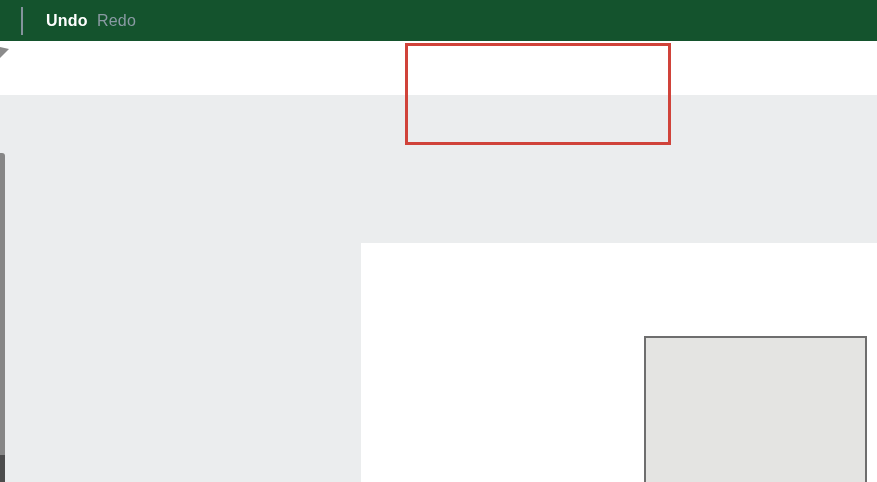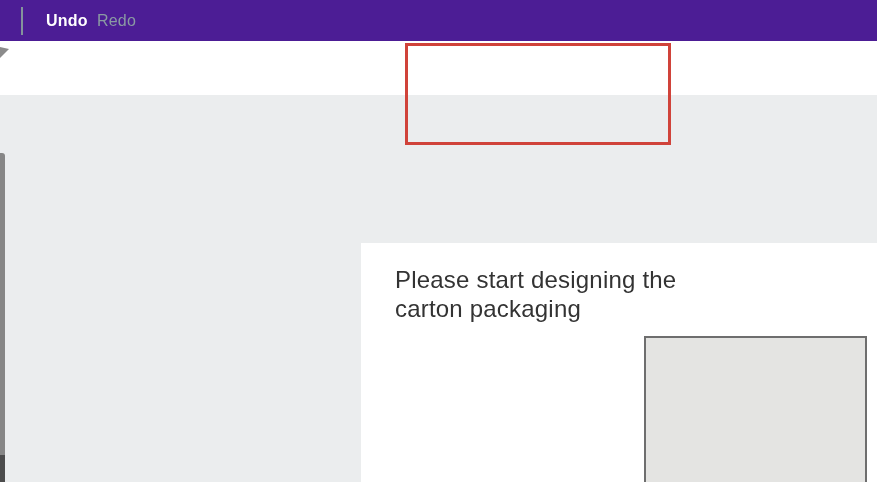--- a/index.html
+++ b/index.html
@@ -7,21 +7,21 @@
   body {
     position: relative;
     overflow: hidden;
     font-family: "Liberation Sans", sans-serif;
     background: #ffffff;
   }
 
   
   .topbar {
     position: absolute; left: 0; top: 0; width: 877px; height: 41px;
-    background: #4c1d95;
+    background: #14532d;
     display: flex; align-items: center;
   }
   .topbar-accent {
     position: absolute; left: 21px; top: 7px; width: 2px; height: 28px;
     background: #84939c;
   }
   .undo-btn {
     position: absolute; left: 46px; top: 0; height: 41px;
     display: flex; align-items: center;
     color: #ffffff; font-size: 16px; font-weight: 600; letter-spacing: 0.2px;
@@ -135,21 +135,20 @@
         <rect x="4.6" y="1.5" width="5.4" height="4.6" fill="#ffffff"></rect>
         <rect x="7.8" y="2.4" width="1.9" height="2.6" fill="#3d5a6b"></rect>
       </svg>
     </span>
     <span class="label">Save to MyDesigns</span>
   </button>
 </div>
 
 <div class="canvas-area">
   <div class="white-panel">
-    <h1 class="page-heading">Please start designing the carton packaging</h1>
     <div class="carton-face">
       
     </div>
   </div>
 </div>
 
 <div class="collapse-arrow-icon"></div>
 <div class="left-strip">
   <div class="left-strip-dark"></div>
 </div>

